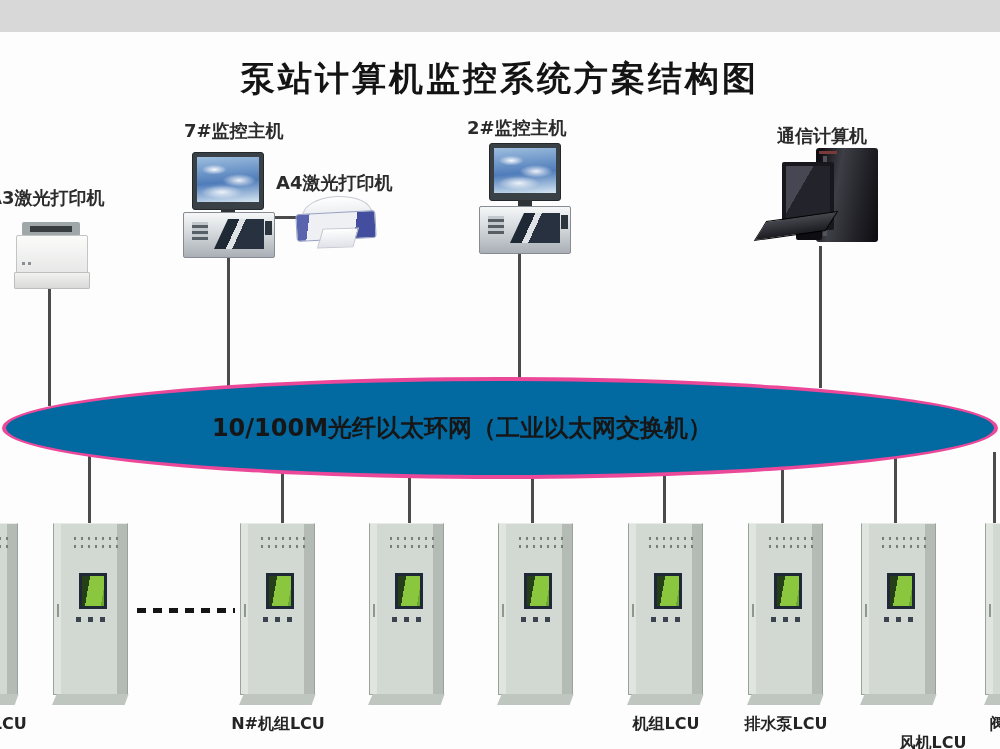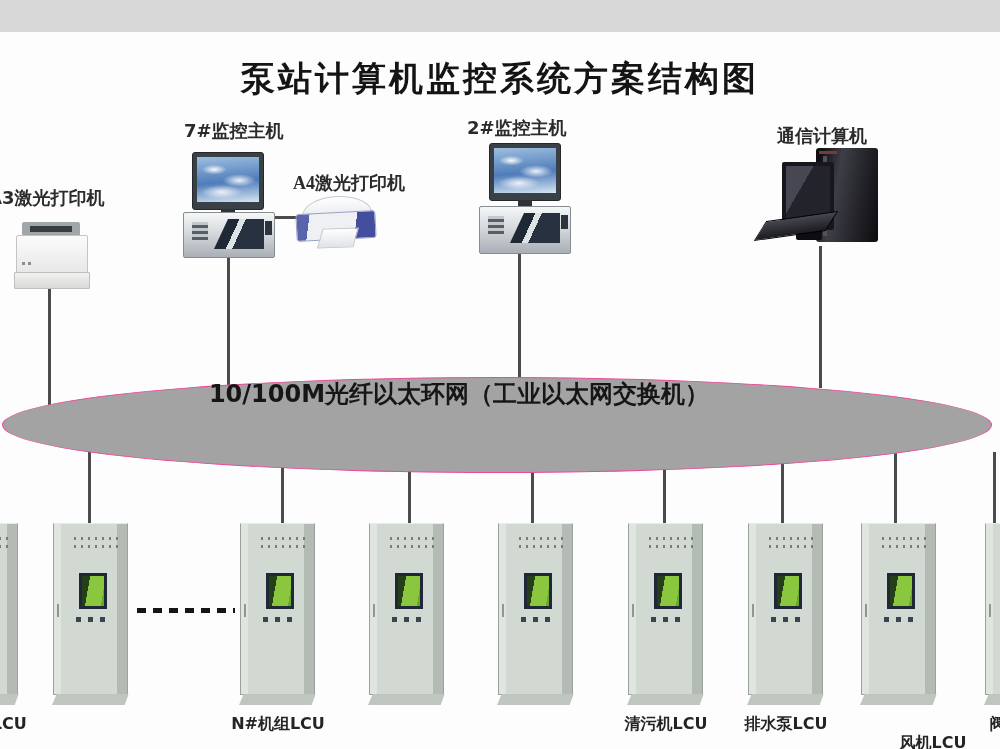--- a/index.html
+++ b/index.html
@@ -8,23 +8,23 @@
   .top-strip{position:absolute;left:0;top:0;width:1000px;height:32px;background:#d8d8d8;z-index:0;}
   .title{position:absolute;left:0;top:56px;width:1000px;text-align:center;font-size:34px;
          font-weight:bold;color:#141414;letter-spacing:3px;z-index:4;}
   .dev-label{position:absolute;font-size:18px;font-weight:bold;color:#2b2b2b;white-space:nowrap;z-index:4;}
 
   
   .vline{position:absolute;width:3px;background:#4b4b4b;z-index:1;}
   .hline{position:absolute;height:3px;background:#4b4b4b;z-index:1;}
 
   
-  .ellipse{position:absolute;left:2px;top:377px;width:988px;height:94px;background:#a3a3a3;
-           border-radius:50%;z-index:2;display:flex;justify-content:center;
-           border:1px solid #ec4899;}
+  .ellipse{position:absolute;left:2px;top:377px;width:988px;height:94px;background:#0369a1;
+           border-radius:50%;z-index:2;display:flex;align-items:center;justify-content:center;
+           border:4px solid #ec4899;}
   .net-label{font-size:24px;font-weight:bold;color:#161616;transform:translateX(-38px);white-space:nowrap;}
 
   
   .monitor{position:absolute;z-index:3;background:#394046;border:1px solid #23282d;border-radius:3px;
            padding:4px 4px 7px 4px;box-sizing:border-box;}
   .screen{width:100%;height:100%;
     background-image:
       radial-gradient(ellipse 18px 7px at 28% 28%, rgba(255,255,255,.95), rgba(255,255,255,0) 70%),
       radial-gradient(ellipse 24px 9px at 68% 52%, rgba(255,255,255,.9), rgba(255,255,255,0) 70%),
       radial-gradient(ellipse 30px 10px at 40% 78%, rgba(255,255,255,.85), rgba(255,255,255,0) 70%),
@@ -100,21 +100,21 @@
 </head>
 <body>
 
 <div class="stage">
   <div class="top-strip"></div>
 
   <div class="title">泵站计算机监控系统方案结构图</div>
 
   <div class="dev-label" style="left:-12px;top:186px;">A3激光打印机</div>
   <div class="dev-label" style="left:184px;top:119px;">7#监控主机</div>
-  <div class="dev-label" style="left:293px;top:171px;font-family:Liberation Serif, serif;">A4激光打印机</div>
+  <div class="dev-label" style="left:276px;top:171px;">A4激光打印机</div>
   <div class="dev-label" style="left:467px;top:116px;">2#监控主机</div>
   <div class="dev-label" style="left:777px;top:124px;">通信计算机</div>
 
   <div class="a3">
     <div class="a3-top"></div>
     <div class="a3-slot"></div>
     <div class="a3-body"></div>
     <div class="a3-ctrl"></div>
     <div class="a3-base"></div>
   </div>
@@ -223,21 +223,21 @@
     </div>
     <div class="cabinet" style="left: 628px;">
       <div class="cab-vents"></div>
       <div class="cab-screen">
         <div class="cab-screen-inner"></div>
       </div>
       <div class="cab-leds"></div>
       <div class="cab-latch"></div>
       <div class="cab-base"></div>
     </div>
-  <div class="cab-label" style="left: 586px;">清污机LCU</div>
+  <div class="cab-label" style="left: 586px;">机组LCU</div>
     <div class="cabinet" style="left: 748px;">
       <div class="cab-vents"></div>
       <div class="cab-screen">
         <div class="cab-screen-inner"></div>
       </div>
       <div class="cab-leds"></div>
       <div class="cab-latch"></div>
       <div class="cab-base"></div>
     </div>
   <div class="cab-label" style="left: 706px;">排水泵LCU</div>

